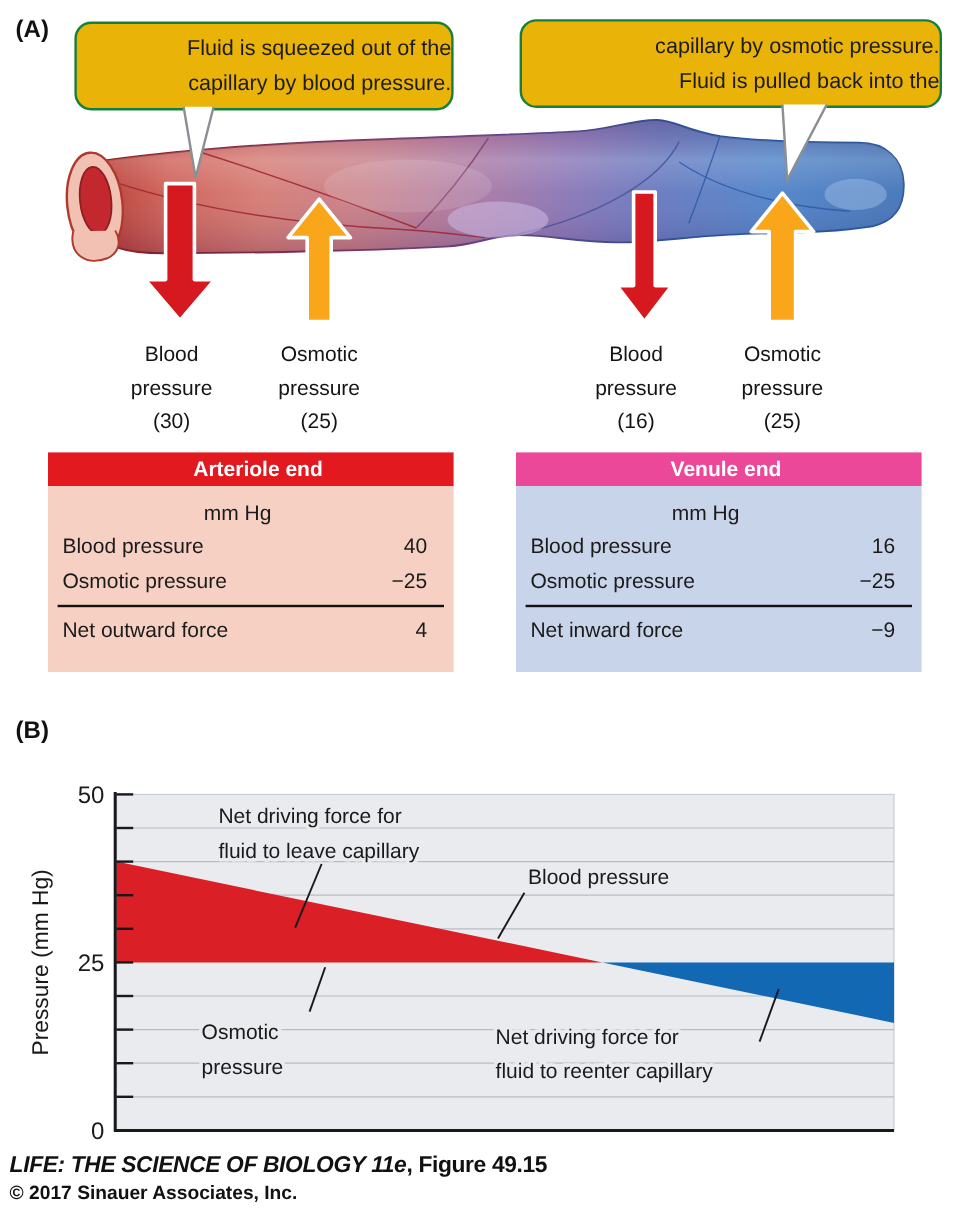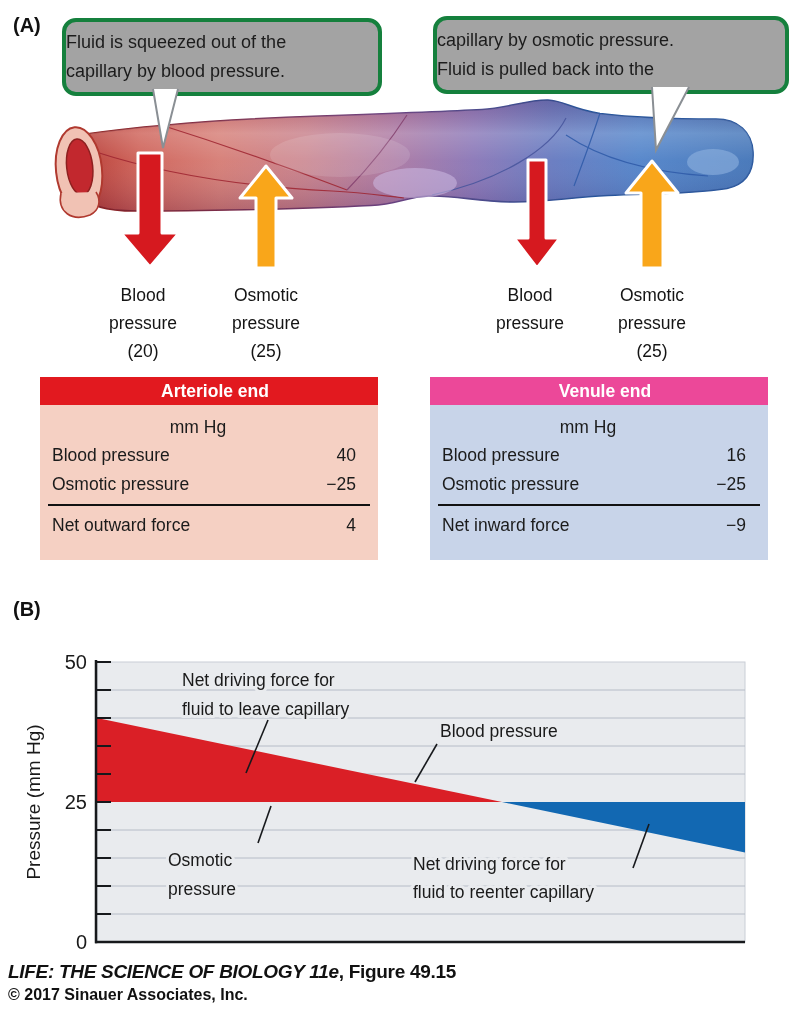--- a/index.html
+++ b/index.html
@@ -1,21 +1,21 @@
 <!DOCTYPE html>
 <html><head>
 <meta charset="utf-8">
 <style>
   html,body{margin:0;padding:0;background:#fff;}
   #page{position:relative;width:800px;height:1023px;background:#fff;overflow:hidden;
         font-family:"Liberation Sans", sans-serif;color:#161616;}
   .panel-label{position:absolute;font-size:20px;font-weight:bold;color:#111;}
   
-  .bubble{position:absolute;background:#a3a3a3;border:4px solid #15803d;border-radius:14px;
-          text-align:left;font-size:18px;line-height:29px;color:#1c1c1c;
+  .bubble{position:absolute;background:#eab308;border:2px solid #15803d;border-radius:14px;
+          text-align:right;font-size:18px;line-height:29px;color:#1c1c1c;
           display:flex;flex-direction:column;justify-content:center;}
   .bubble span{display:block;}
   
   #illus{position:absolute;left:0;top:0;pointer-events:none;}
   
   .plabel{position:absolute;width:150px;text-align:center;font-size:17.5px;line-height:28px;color:#141414;}
   
   .ptable{position:absolute;top:377px;width:338px;height:183px;font-size:17.5px;}
   .ptable .hdr{height:28px;line-height:28px;text-align:center;color:#fff;font-weight:bold;font-size:17.5px;padding-left:12px;}
   .ptable .bdy{height:155px;}
@@ -135,30 +135,31 @@
       <polygon points="138,153 162,153 162,233 179,233 150,267 121,233 138,233" fill="#d6191f"></polygon>
       <polygon points="266,166 292,198 276,198 276,268 256,268 256,198 240,198" fill="#f9a61a"></polygon>
       <polygon points="528,160 546,160 546,238 560,238 537,268 514,238 528,238" fill="#d6191f"></polygon>
       <polygon points="652,161 678,193 663,193 663,268 641,268 641,193 626,193" fill="#f9a61a"></polygon>
     </g>
   </svg>
 
   <div class="plabel" style="left:68px;top:281px;">
     <span style="display:block">Blood</span>
     <span style="display:block">pressure</span>
-    <span style="display:block">(20)</span>
+    <span style="display:block">(30)</span>
   </div>
   <div class="plabel" style="left:191px;top:281px;">
     <span style="display:block">Osmotic</span>
     <span style="display:block">pressure</span>
     <span style="display:block">(25)</span>
   </div>
   <div class="plabel" style="left:455px;top:281px;">
     <span style="display:block">Blood</span>
     <span style="display:block">pressure</span>
+    <span style="display:block">(16)</span>
   </div>
   <div class="plabel" style="left:577px;top:281px;">
     <span style="display:block">Osmotic</span>
     <span style="display:block">pressure</span>
     <span style="display:block">(25)</span>
   </div>
 
   <div class="ptable" id="table0" style="left:40px;">
     <div class="hdr" style="background: rgb(226, 25, 31);">Arteriole end</div>
     <div class="bdy" style="background: rgb(245, 208, 195);">

